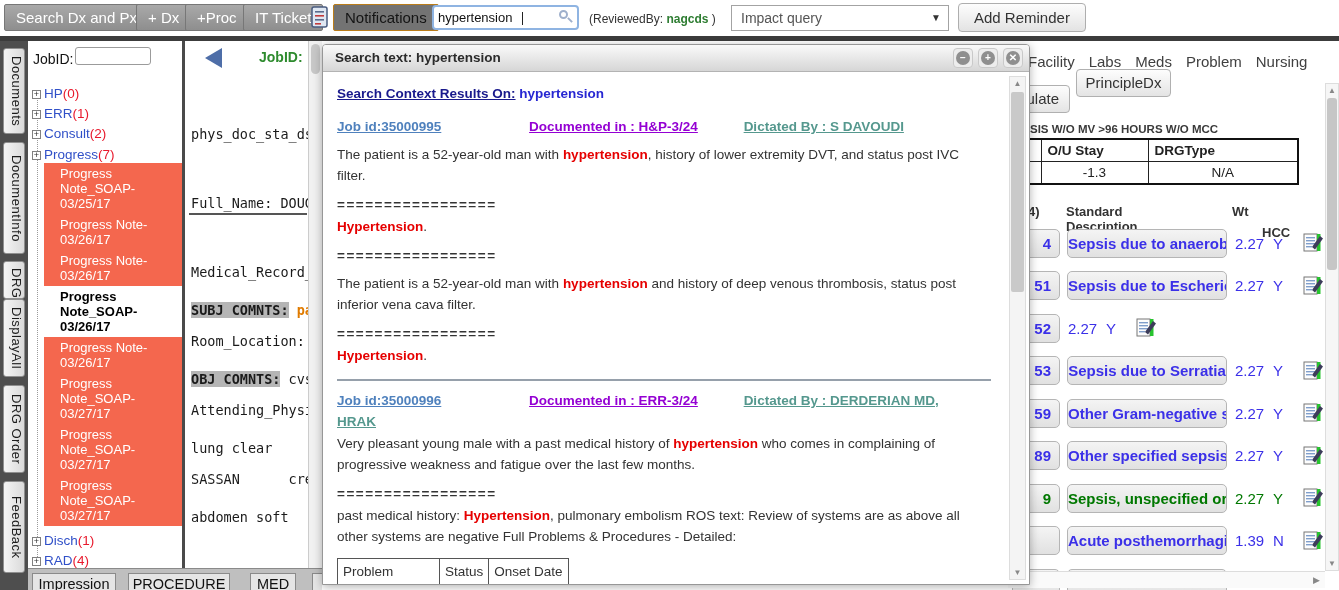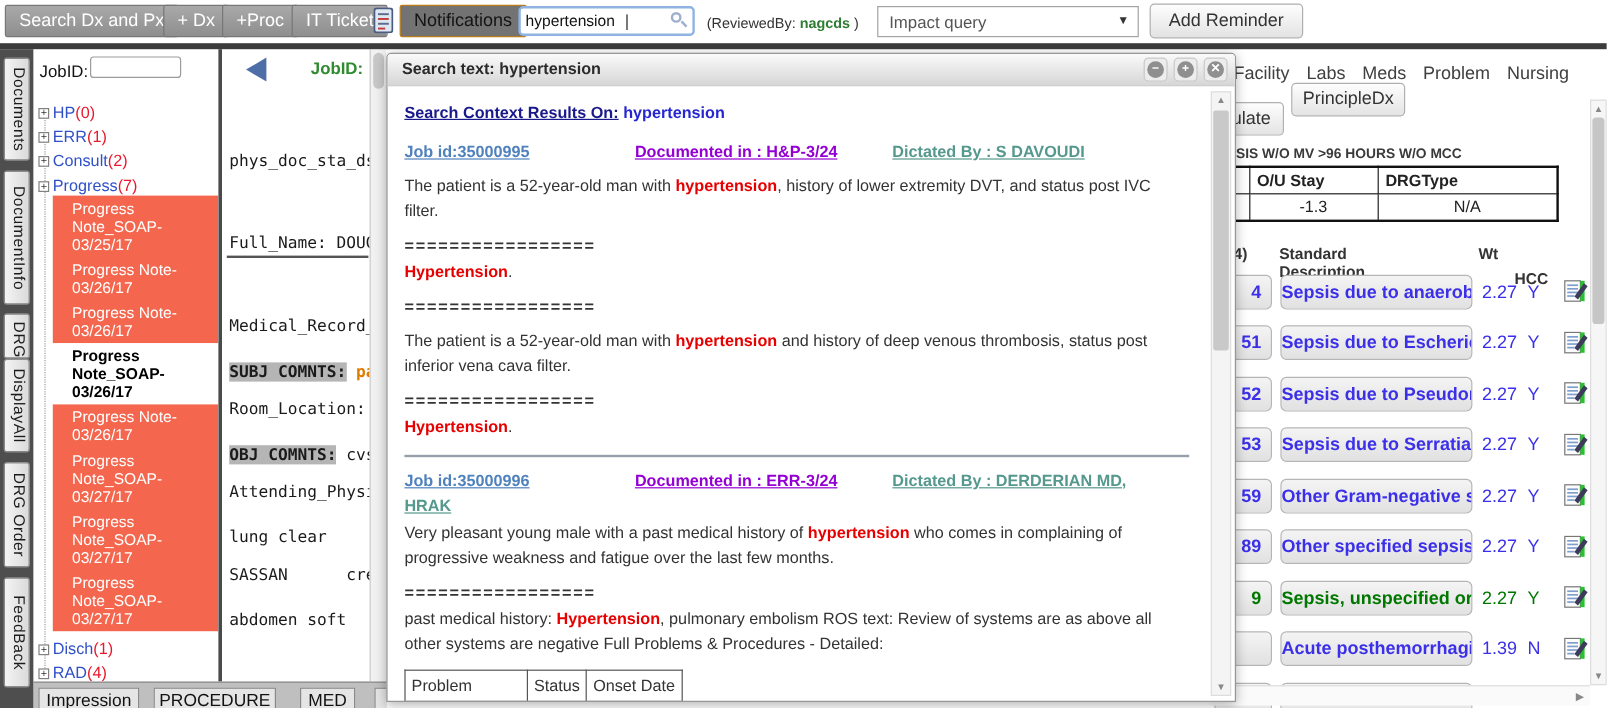--- a/index.html
+++ b/index.html
@@ -311,21 +311,20 @@
           <rect x="14" y="1" width="3.5" height="17" fill="#27c32e"></rect>
           <rect x="3" y="4" width="9" height="1.4" fill="#7f9ecb"></rect>
           <rect x="3" y="7" width="9" height="1.4" fill="#7f9ecb"></rect>
           <rect x="3" y="10" width="9" height="1.4" fill="#7f9ecb"></rect>
           <rect x="3" y="13" width="6" height="1.4" fill="#7f9ecb"></rect>
           <path d="M9 14 L17 3 L20 5.5 L12 16.5 Z" fill="#3c3c5a"></path>
         </svg>
     </div>
     <div class="rrow">
       <div class="codebtn">52</div>
-      <div class="descbtn">Sepsis due to Pseudor</div>
       <div class="wt">2.27</div>
       <div class="hcc">Y</div>
       <svg class="noteicon" viewBox="0 0 21 20">
           <rect x="1" y="1" width="13" height="17" fill="#fdfdfd" stroke="#777"></rect>
           <rect x="14" y="1" width="3.5" height="17" fill="#27c32e"></rect>
           <rect x="3" y="4" width="9" height="1.4" fill="#7f9ecb"></rect>
           <rect x="3" y="7" width="9" height="1.4" fill="#7f9ecb"></rect>
           <rect x="3" y="10" width="9" height="1.4" fill="#7f9ecb"></rect>
           <rect x="3" y="13" width="6" height="1.4" fill="#7f9ecb"></rect>
           <path d="M9 14 L17 3 L20 5.5 L12 16.5 Z" fill="#3c3c5a"></path>

